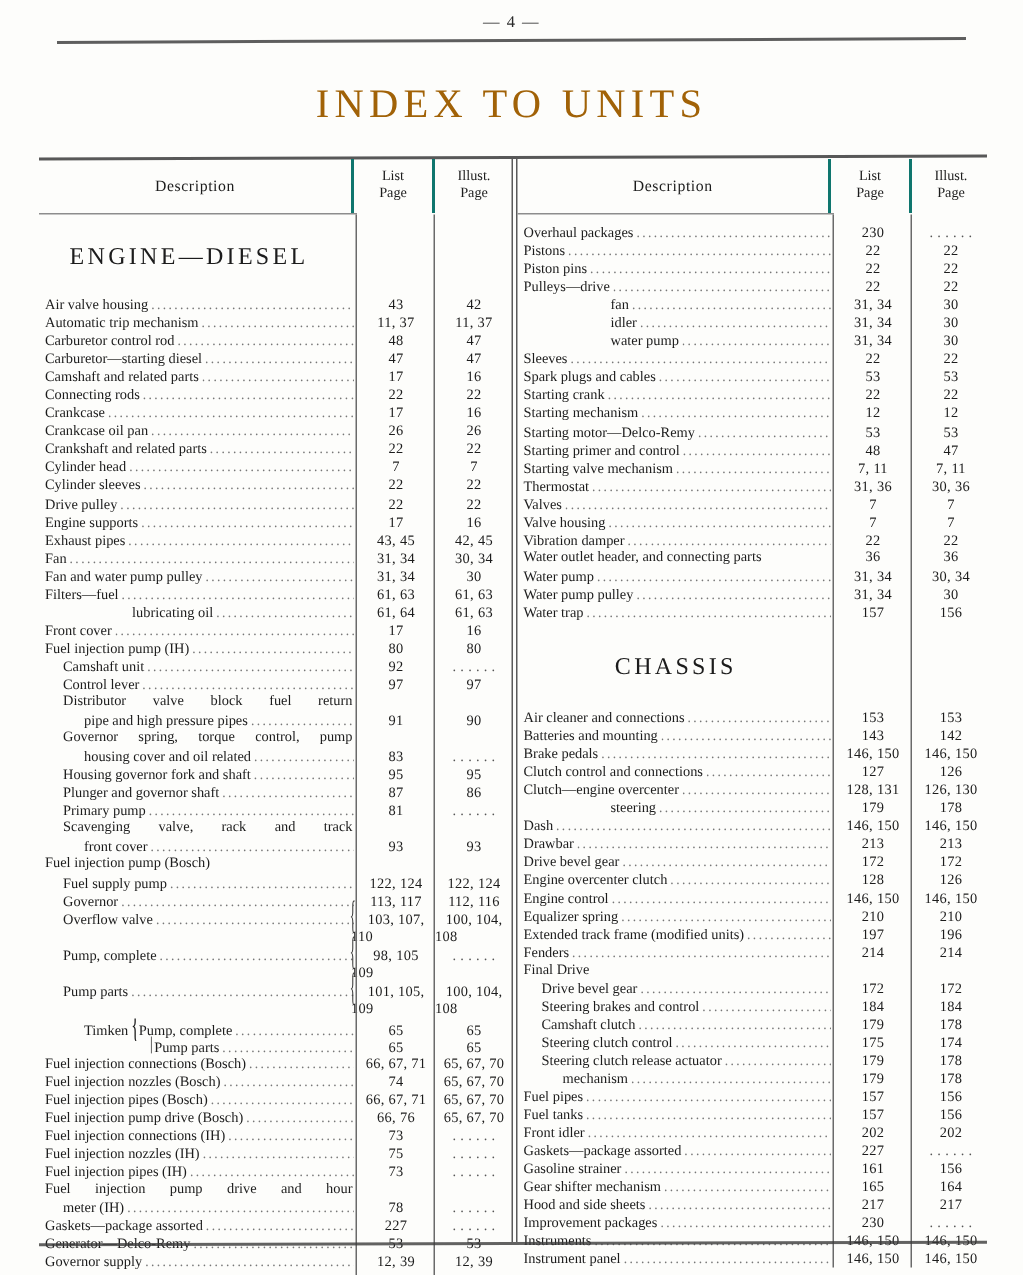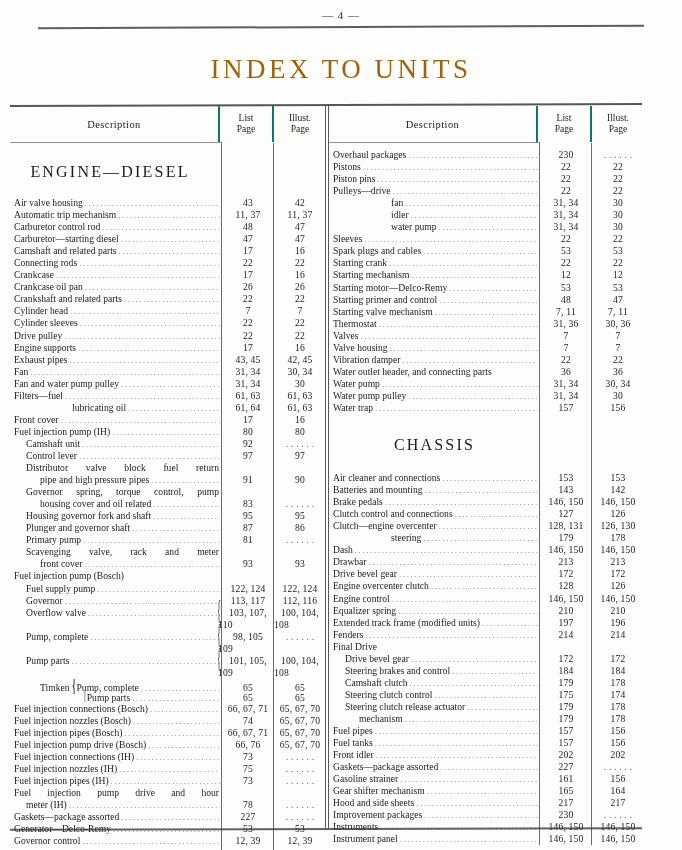--- a/index.html
+++ b/index.html
@@ -45,21 +45,21 @@
     font-size: 27px;
     letter-spacing: 3.5px;
     font-weight: 400;
     font-family: "Liberation Serif", "DejaVu Serif", serif;
     color: #a16207;
   }
 
   
   .table-wrap {
     position: absolute;
-    left: 10px;
+    left: 26px;
     top: 104px;
     width: 632px;
     height: 726px;
   }
   .rule-table-top {
     height: 2px;
     background: #3b3b3b;
     transform: rotate(-0.18deg);
     opacity: .85;
   }
@@ -469,21 +469,21 @@
               <div class="row indent1">
                 <div class="desc">
                   <span class="dtext">Primary pump</span>
                   <span class="leader">..........................................................................................</span>
                 </div>
                 <div class="pg">81</div>
                 <div class="pg dots">. . . . . .</div>
               </div>
               <div class="row indent1 justify">
                 <div class="desc">
-                  <span class="dtext">Scavenging valve, rack and meter</span>
+                  <span class="dtext">Scavenging valve, rack and track</span>
                 </div>
                 <div class="pg"></div>
                 <div class="pg"></div>
               </div>
               <div class="row indent2">
                 <div class="desc">
                   <span class="dtext">front cover</span>
                   <span class="leader">..........................................................................................</span>
                 </div>
                 <div class="pg">93</div>
@@ -661,21 +661,21 @@
               <div class="row">
                 <div class="desc">
                   <span class="dtext">Generator—Delco-Remy</span>
                   <span class="leader">..........................................................................................</span>
                 </div>
                 <div class="pg">53</div>
                 <div class="pg">53</div>
               </div>
               <div class="row">
                 <div class="desc">
-                  <span class="dtext">Governor control</span>
+                  <span class="dtext">Governor supply</span>
                   <span class="leader">..........................................................................................</span>
                 </div>
                 <div class="pg">12, 39</div>
                 <div class="pg">12, 39</div>
               </div>
               <div class="row">
                 <div class="desc">
                   <span class="dtext">Hour meter</span>
                   <span class="leader">..........................................................................................</span>
                 </div>

